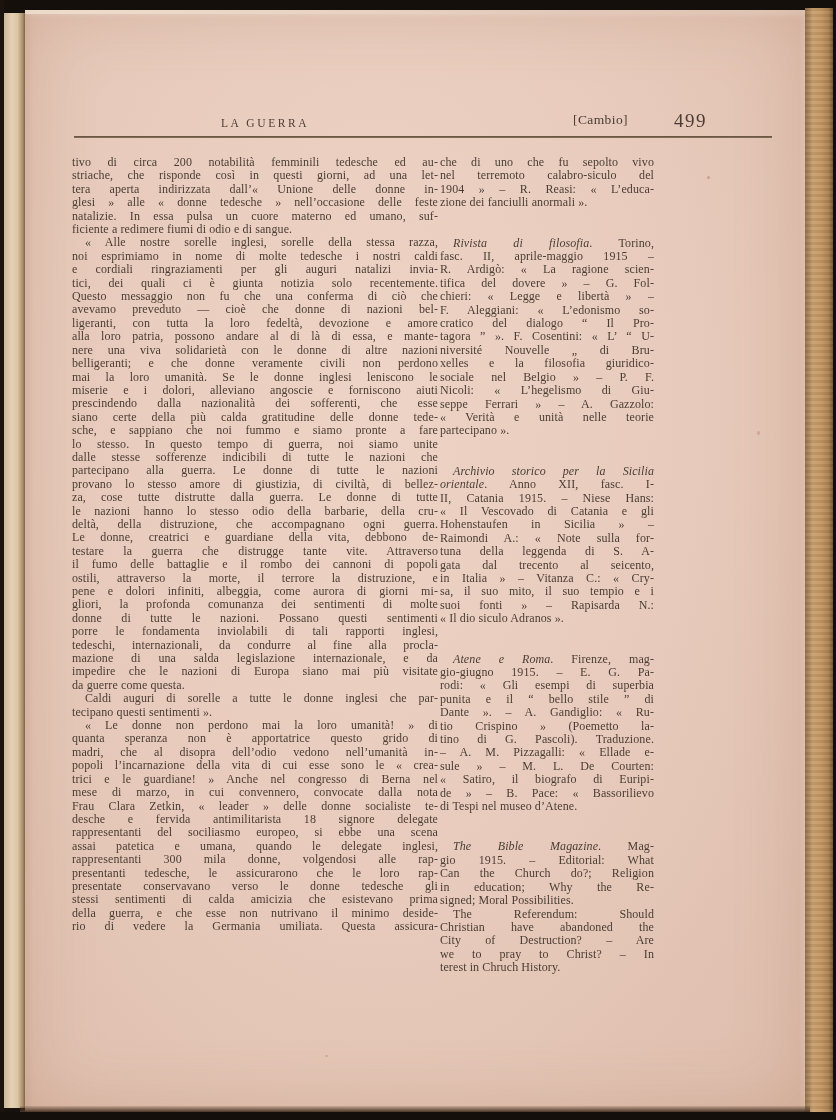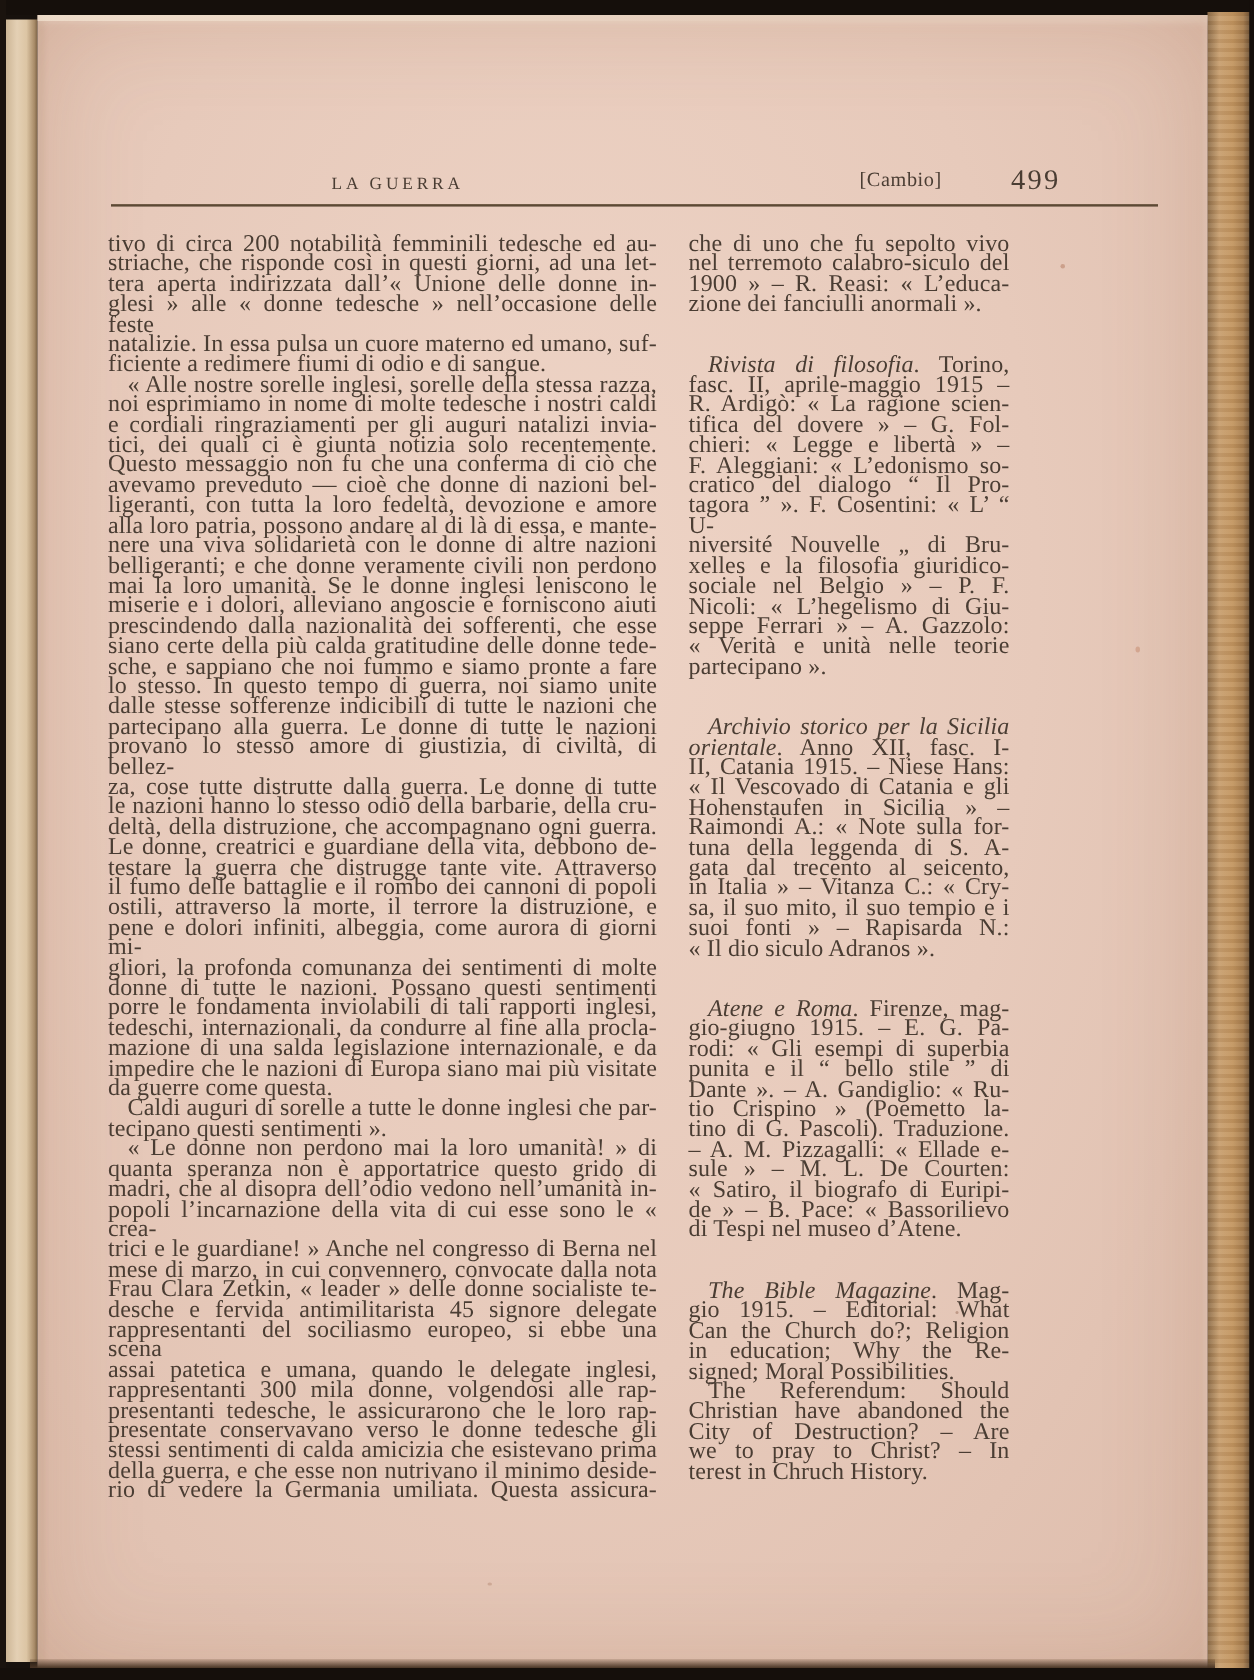--- a/index.html
+++ b/index.html
@@ -36,23 +36,23 @@
 
   
   .running-title{position:absolute;left:196px;top:107px;
     font-size:11.5px;letter-spacing:2.6px;color:var(--ink,#4a3d33);}
   .section-label{position:absolute;left:548px;top:102px;font-size:13.5px;color:var(--ink,#4a3d33);letter-spacing:.4px;}
   .page-number{position:absolute;left:649px;top:100px;font-size:19px;color:var(--ink,#4a3d33);letter-spacing:1.5px;}
   .header-rule{position:absolute;left:49px;top:126px;width:698px;height:2px;
     background:linear-gradient(180deg,#7b654f 0%,#564430 60%,rgba(86,68,48,.25) 100%);}
 
   
-  .col{position:absolute;color:var(--ink,#4a3d33);font-size:16px;line-height:13.4px;letter-spacing:.1px;}
+  .col{position:absolute;color:var(--ink,#4a3d33);font-size:12px;line-height:13.4px;letter-spacing:.1px;}
   .col-left{left:47px;top:146px;width:366px;}
-  .col-right{left:434px;top:146px;width:214px;}
+  .col-right{left:415px;top:146px;width:214px;}
   .para{margin:0;}
   .para.gap{margin-top:27px;}
   .ln{text-align:justify;text-align-last:justify;}
   .ln.end{text-align-last:left;}
   .ln.ind{text-indent:13px;}
   .ln i{font-style:italic;}
 
   
   .speck{position:absolute;border-radius:50%;background:rgba(155,85,55,.35);}
   .speck.s1{left:682px;top:166px;width:3px;height:3px;}
@@ -129,36 +129,36 @@
           <div class="ln end">tecipano questi sentimenti ».</div>
         </div>
         <div class="para">
           <div class="ln ind">« Le donne non perdono mai la loro umanità! » di</div>
           <div class="ln">quanta speranza non è apportatrice questo grido di</div>
           <div class="ln">madri, che al disopra dell’odio vedono nell’umanità in-</div>
           <div class="ln">popoli l’incarnazione della vita di cui esse sono le « crea-</div>
           <div class="ln">trici e le guardiane! » Anche nel congresso di Berna nel</div>
           <div class="ln">mese di marzo, in cui convennero, convocate dalla nota</div>
           <div class="ln">Frau Clara Zetkin, « leader » delle donne socialiste te-</div>
-          <div class="ln">desche e fervida antimilitarista 45 signore delegate</div>
+          <div class="ln">desche e fervida antimilitarista 18 signore delegate</div>
           <div class="ln">rappresentanti del sociliasmo europeo, si ebbe una scena</div>
           <div class="ln">assai patetica e umana, quando le delegate inglesi,</div>
           <div class="ln">rappresentanti 300 mila donne, volgendosi alle rap-</div>
           <div class="ln">presentanti tedesche, le assicurarono che le loro rap-</div>
           <div class="ln">presentate conservavano verso le donne tedesche gli</div>
           <div class="ln">stessi sentimenti di calda amicizia che esistevano prima</div>
           <div class="ln">della guerra, e che esse non nutrivano il minimo deside-</div>
           <div class="ln">rio di vedere la Germania umiliata. Questa assicura-</div>
         </div>
       </div>
     <div class="col col-right">
         <div class="para">
           <div class="ln">che di uno che fu sepolto vivo</div>
           <div class="ln">nel terremoto calabro-siculo del</div>
-          <div class="ln">1900 » – R. Reasi: « L’educa-</div>
+          <div class="ln">1904 » – R. Reasi: « L’educa-</div>
           <div class="ln end">zione dei fanciulli anormali ».</div>
         </div>
         <div class="para gap">
           <div class="ln ind"><i>Rivista di filosofia</i>. Torino,</div>
           <div class="ln">fasc. II, aprile-maggio 1915 –</div>
           <div class="ln">R. Ardigò: « La ragione scien-</div>
           <div class="ln">tifica del dovere » – G. Fol-</div>
           <div class="ln">chieri: « Legge e libertà » –</div>
           <div class="ln">F. Aleggiani: « L’edonismo so-</div>
           <div class="ln">cratico del dialogo “ Il Pro-</div>

